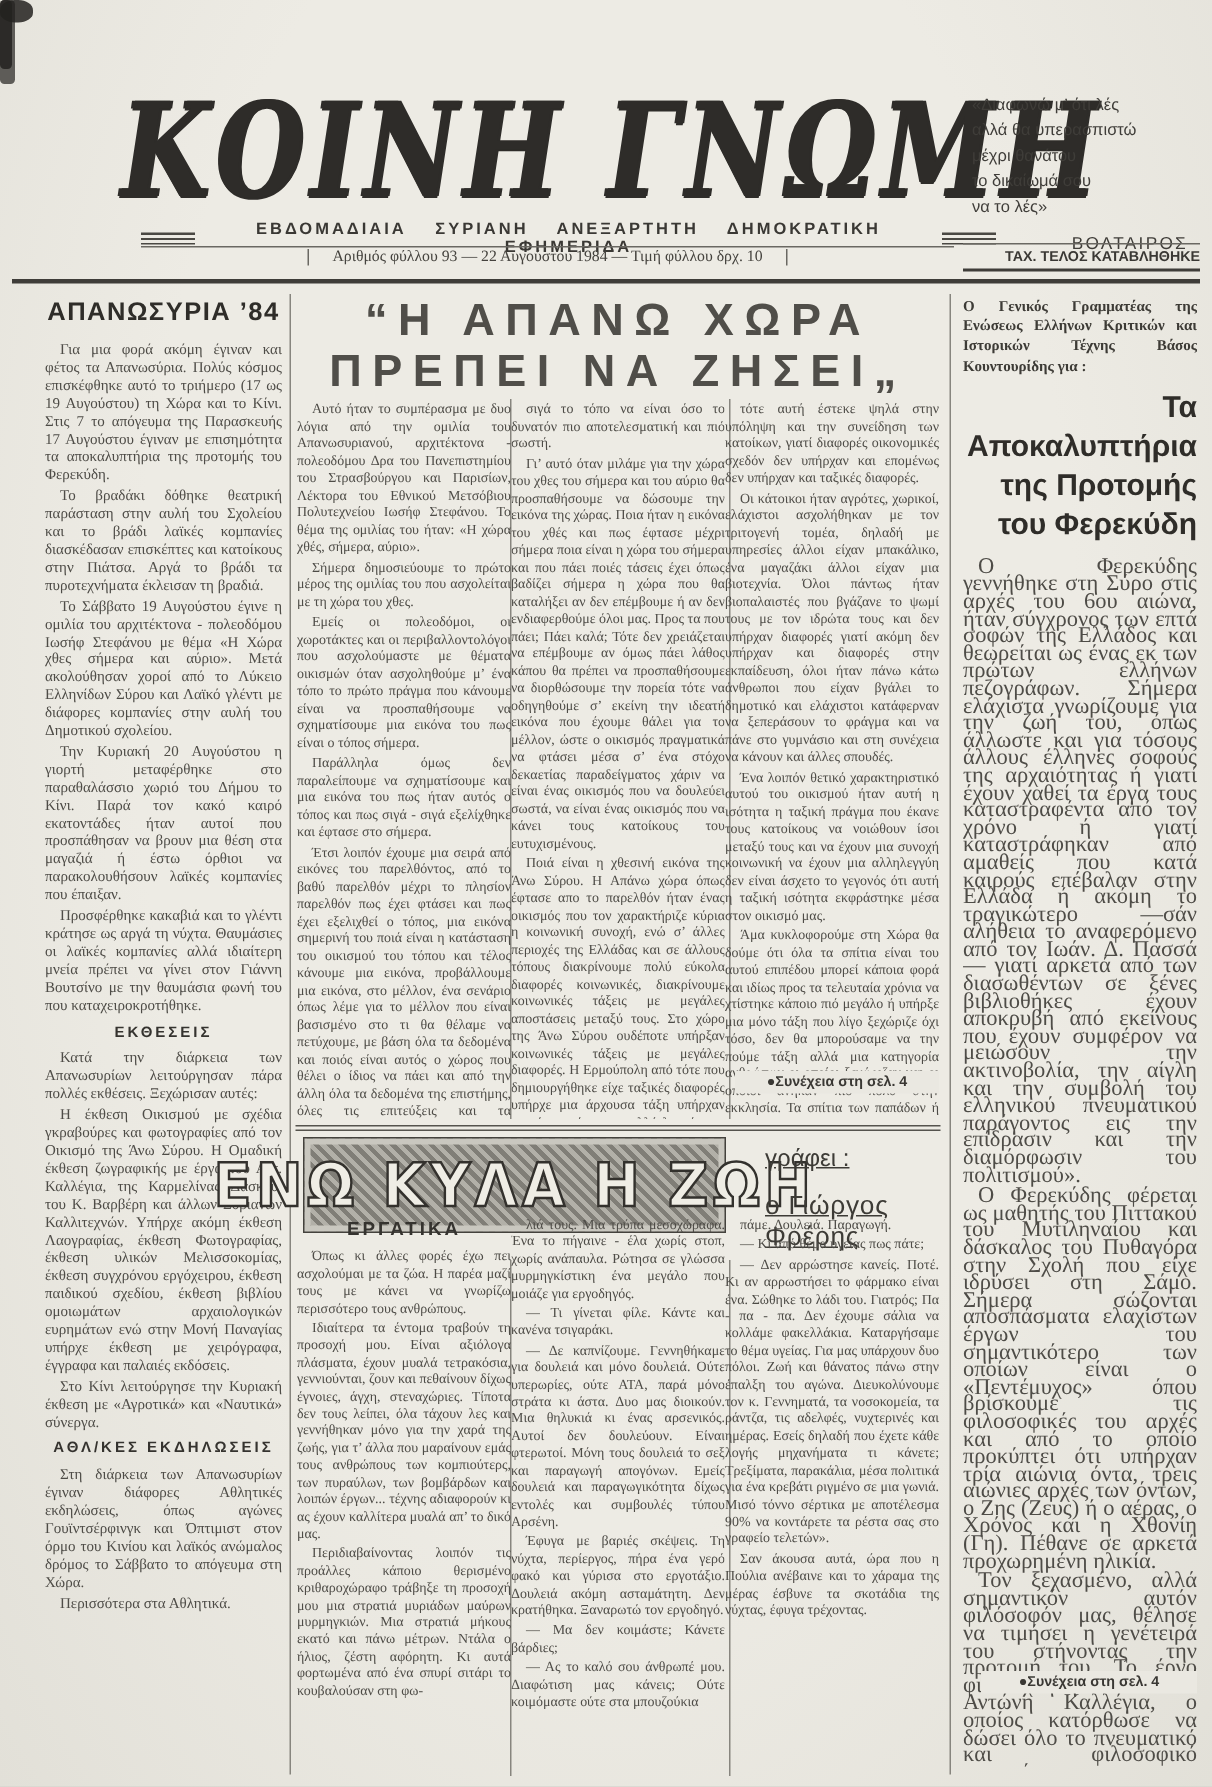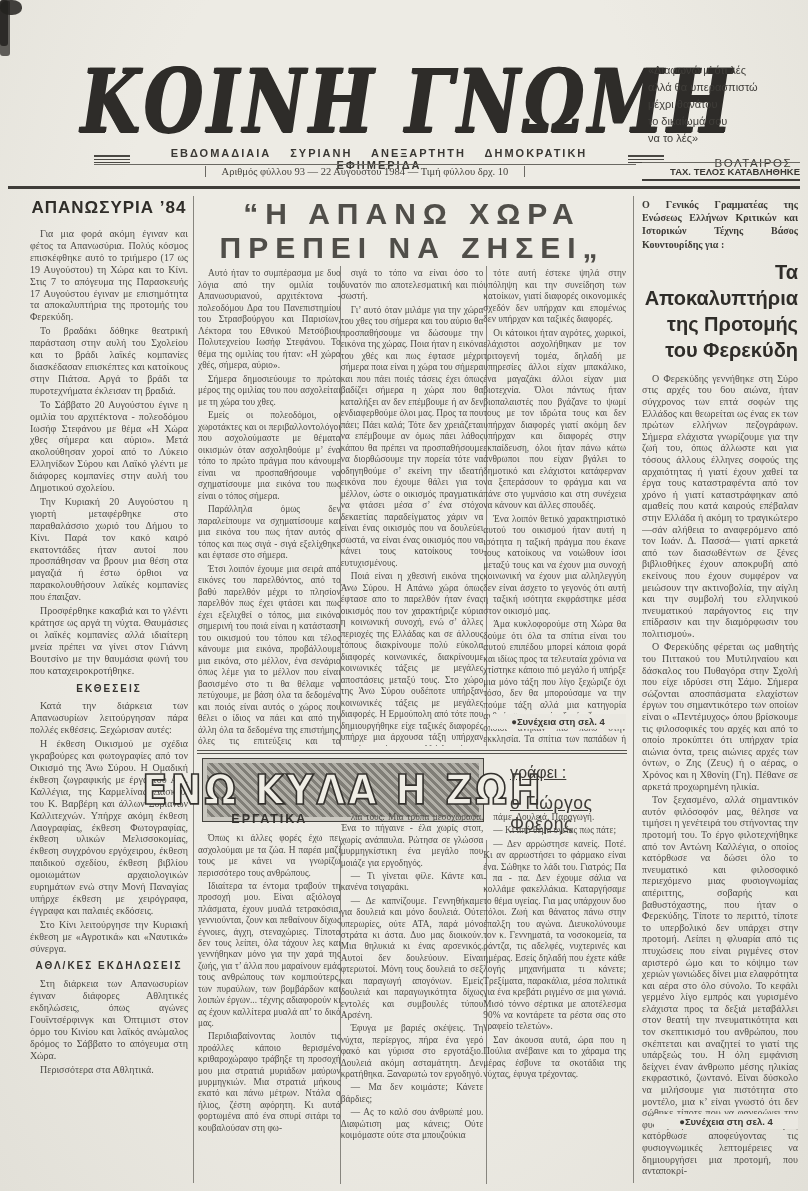--- a/index.html
+++ b/index.html
@@ -61,21 +61,21 @@
   .byline-label { font-size:16px; margin-bottom:11px; }
   .byline-author { font-size:17.5px; letter-spacing:0.5px; }
   .bottom-cols { position:absolute; left:198px; top:812px; width:428px; height:348px; display:flex; gap:0; overflow:hidden; }
   .bottom-cols > div { flex:1; overflow:hidden; }
   .bottom-cols .para { font-size:9.3px; line-height:11.4px; }
   .bottom-cols .subhead { font-size:12.5px; margin:2px 0 8px; }
   
   .col-right { position:absolute; left:642px; top:198px; width:156px; height:980px; overflow:hidden; }
   .fer-intro { font-size:10px; font-weight:bold; line-height:13.2px; text-align:justify; color:#3d3b36; margin-bottom:8px; }
   .fer-title { text-align:right; font-family:"Liberation Sans",sans-serif; font-weight:bold; font-size:20px; line-height:26px; color:#2f2d29; margin:4px 0 10px; }
-  .col-right .para { font-size:10px; line-height:11.6px; }
+  .col-right .para { font-size:15px; line-height:11.6px; }
   
   .smudge { position:absolute; background:#232220; opacity:.85; }
   #sm1 { left:0; top:424; width:22px; height:15px; border-radius:45%; }
   #sm2 { left:800; top:536; width:8px; height:46px; border-radius:3px; }
   #sm3 { left:793; top:1028; width:10px; height:56px; border-radius:3px; opacity:.7; }
 </style>
 </head>
 <body>
 
 <div class="page">
@@ -110,21 +110,21 @@
   <div class="vr" id="vr-c"></div>
   <div class="vr" id="vr-d"></div>
   <div class="vr" id="vr-e"></div>
   <div class="vr" id="vr-f"></div>
 
   <div class="col-left">
     <div class="col-left-title">ΑΠΑΝΩΣΥΡΙΑ ’84</div>
     <div>
         <p class="para">Για μια φορά ακόμη έγιναν και φέτος τα Απανωσύρια. Πολύς κόσμος επισκέφθηκε αυτό το τριήμερο (17 ως 19 Αυγούστου) τη Χώρα και το Κίνι. Στις 7 το απόγευμα της Παρασκευής 17 Αυγούστου έγιναν με επισημότητα τα αποκαλυπτήρια της προτομής του Φερεκύδη.</p>
         <p class="para">Το βραδάκι δόθηκε θεατρική παράσταση στην αυλή του Σχολείου και το βράδι λαϊκές κομπανίες διασκέδασαν επισκέπτες και κατοίκους στην Πιάτσα. Αργά το βράδι τα πυροτεχνήματα έκλεισαν τη βραδιά.</p>
-        <p class="para">Το Σάββατο 20 Αυγούστου έγινε η ομιλία του αρχιτέκτονα - πολεοδόμου Ιωσήφ Στεφάνου με θέμα «Η Χώρα χθες σήμερα και αύριο». Μετά ακολούθησαν χοροί από το Λύκειο Ελληνίδων Σύρου και Λαϊκό γλέντι με διάφορες κομπανίες στην αυλή του Δημοτικού σχολείου.</p>
+        <p class="para">Το Σάββατο 19 Αυγούστου έγινε η ομιλία του αρχιτέκτονα - πολεοδόμου Ιωσήφ Στεφάνου με θέμα «Η Χώρα χθες σήμερα και αύριο». Μετά ακολούθησαν χοροί από το Λύκειο Ελληνίδων Σύρου και Λαϊκό γλέντι με διάφορες κομπανίες στην αυλή του Δημοτικού σχολείου.</p>
         <p class="para">Την Κυριακή 20 Αυγούστου η γιορτή μεταφέρθηκε στο παραθαλάσσιο χωριό του Δήμου το Κίνι. Παρά τον κακό καιρό εκατοντάδες ήταν αυτοί που προσπάθησαν να βρουν μια θέση στα μαγαζιά ή έστω όρθιοι να παρακολουθήσουν λαϊκές κομπανίες που έπαιξαν.</p>
         <p class="para">Προσφέρθηκε κακαβιά και το γλέντι κράτησε ως αργά τη νύχτα. Θαυμάσιες οι λαϊκές κομπανίες αλλά ιδιαίτερη μνεία πρέπει να γίνει στον Γιάννη Βουτσίνο με την θαυμάσια φωνή του που καταχειροκροτήθηκε.</p>
         <p class="para subhead">ΕΚΘΕΣΕΙΣ</p>
         <p class="para">Κατά την διάρκεια των Απανωσυρίων λειτούργησαν πάρα πολλές εκθέσεις. Ξεχώρισαν αυτές:</p>
         <p class="para">Η έκθεση Οικισμού με σχέδια γκραβούρες και φωτογραφίες από τον Οικισμό της Άνω Σύρου. Η Ομαδική έκθεση ζωγραφικής με έργα του Αντ. Καλλέγια, της Καρμελίνας Δάσκου, του Κ. Βαρβέρη και άλλων Συριανών Καλλιτεχνών. Υπήρχε ακόμη έκθεση Λαογραφίας, έκθεση Φωτογραφίας, έκθεση υλικών Μελισσοκομίας, έκθεση συγχρόνου εργόχειρου, έκθεση παιδικού σχεδίου, έκθεση βιβλίου ομοιωμάτων αρχαιολογικών ευρημάτων ενώ στην Μονή Παναγίας υπήρχε έκθεση με χειρόγραφα, έγγραφα και παλαιές εκδόσεις.</p>
         <p class="para">Στο Κίνι λειτούργησε την Κυριακή έκθεση με «Αγροτικά» και «Ναυτικά» σύνεργα.</p>
         <p class="para subhead">ΑΘΛ/ΚΕΣ ΕΚΔΗΛΩΣΕΙΣ</p>
         <p class="para">Στη διάρκεια των Απανωσυρίων έγιναν διάφορες Αθλητικές εκδηλώσεις, όπως αγώνες Γουϊντσέρφινγκ και Όπτιμιστ στον όρμο του Κινίου και λαϊκός ανώμαλος δρόμος το Σάββατο το απόγευμα στη Χώρα.</p>
         <p class="para">Περισσότερα στα Αθλητικά.</p>
       </div>

